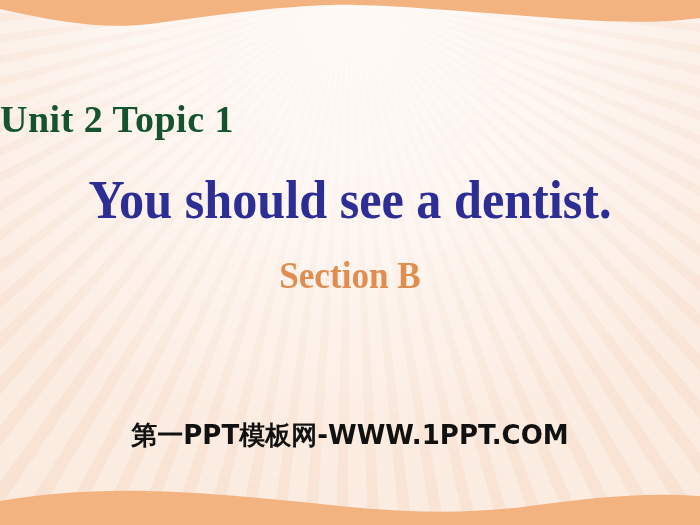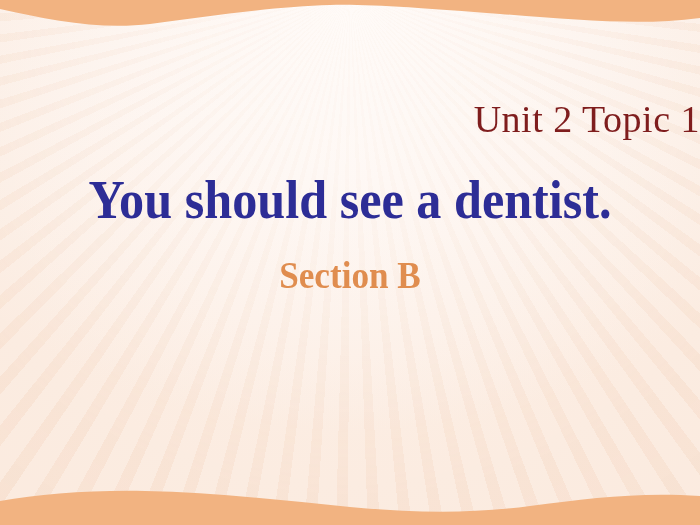--- a/index.html
+++ b/index.html
@@ -60,25 +60,25 @@
     inset: 0;
     display: flex;
     flex-direction: column;
     align-items: center;
   }
   .unit-line {
     position: absolute;
     top: 99px;
     left: 0;
     right: 0;
-    text-align: right;
+    text-align: left;
     font-size: 38px;
-    font-weight: normal;
+    font-weight: bold;
     letter-spacing: 0.5px;
-    color: #7f1d1d;
+    color: #14532d;
     line-height: 1.1;
     white-space: nowrap;
   }
   .main-title {
     position: absolute;
     top: 172px;
     left: 0;
     right: 0;
     text-align: center;
     font-size: 54px;
@@ -129,15 +129,16 @@
     <path d="M0,525 L0,501 C40,494 90,490 145,491 C210,492 280,500 350,507 C415,513 470,514 530,506 C590,498 640,492 700,496 L700,525 Z" fill="#f2b381"></path>
   </svg>
 
   <div class="content">
     <div class="unit-line">Unit 2 Topic 1</div>
 
     <div class="main-title">You should see a dentist.</div>
 
     <div class="section-line">Section B</div>
 
+    <div class="footer-credit">第一PPT模板网-WWW.1PPT.COM</div>
   </div>
 
 </div>
 
 </body></html>

